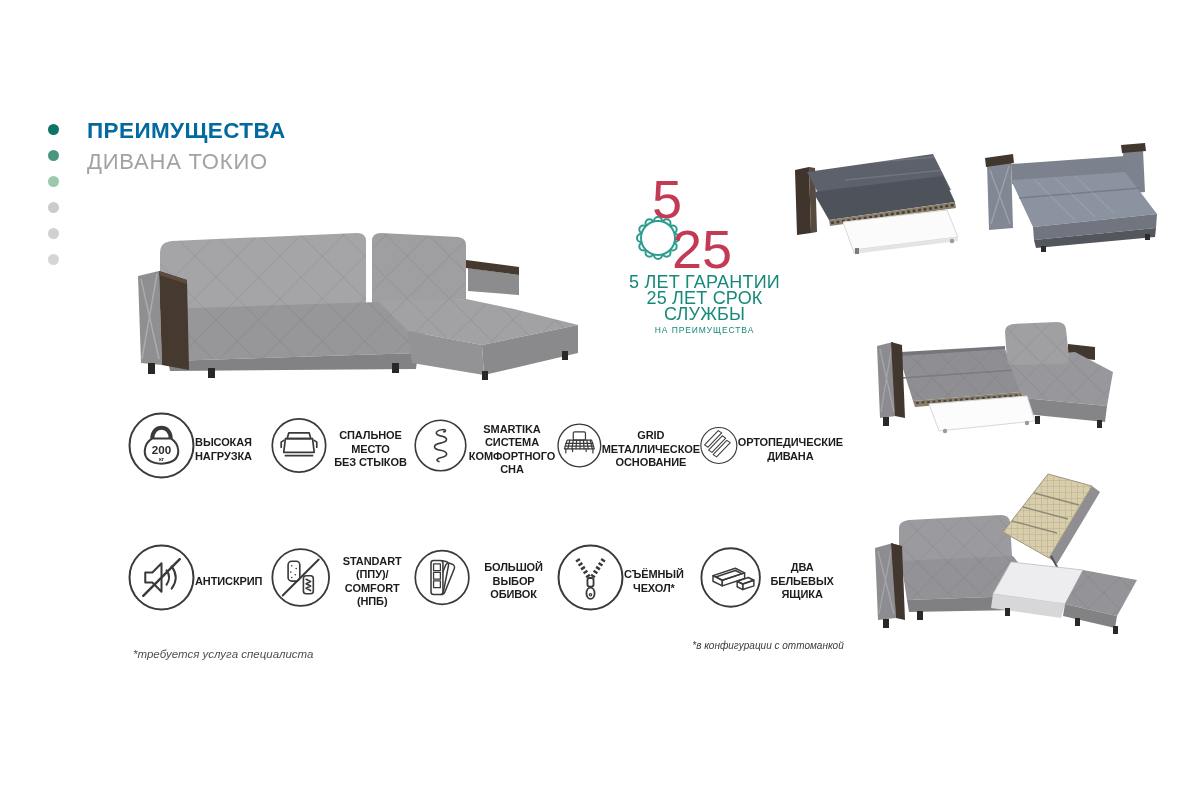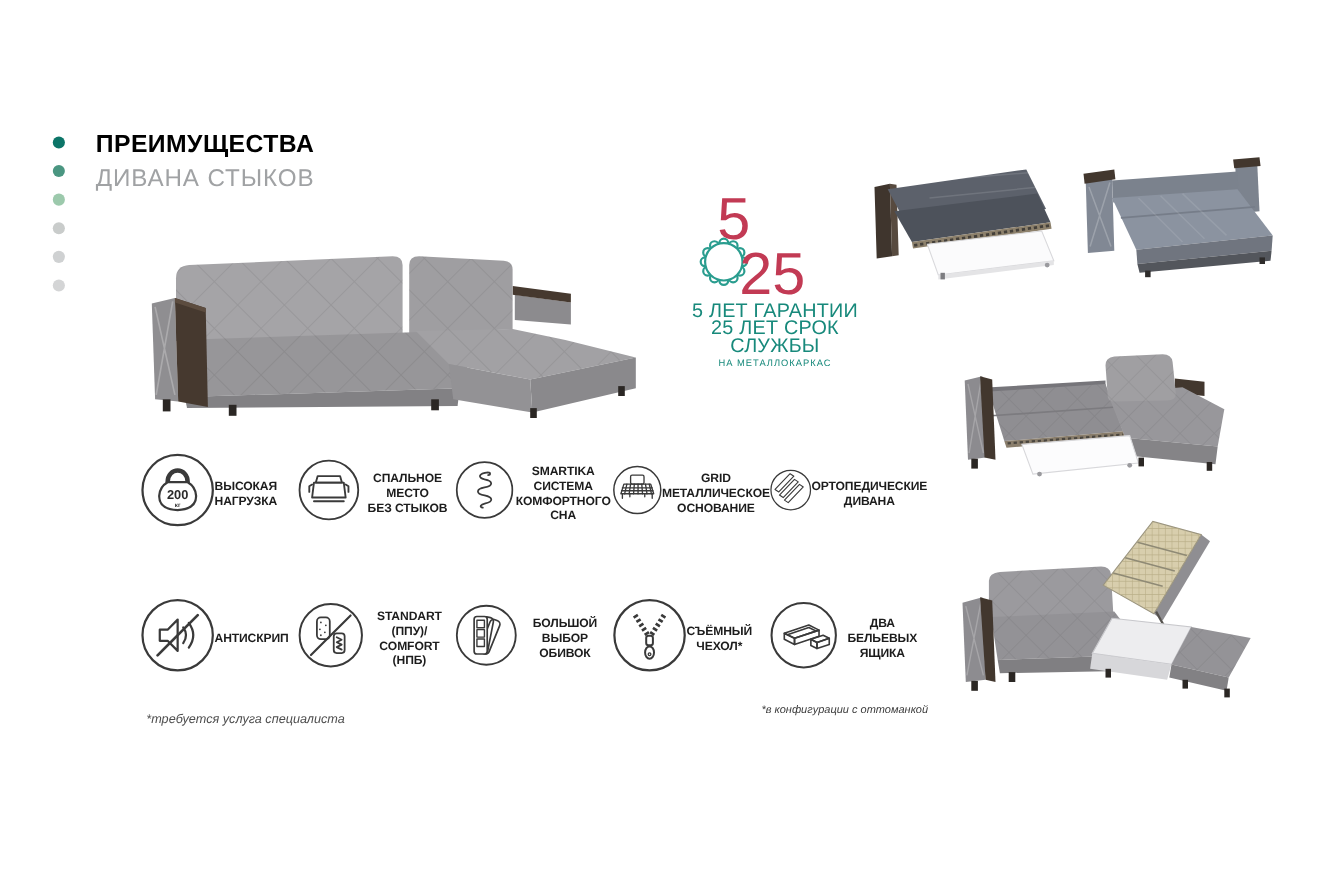--- a/index.html
+++ b/index.html
@@ -11,21 +11,21 @@
   .dot{position:absolute;left:0;width:11px;height:11px;border-radius:50%;}
   .dot:nth-child(1){top:0;background:#0C7568;}
   .dot:nth-child(2){top:26px;background:#4A9681;}
   .dot:nth-child(3){top:52px;background:#9CC9AC;}
   .dot:nth-child(4){top:78px;background:#C9CCCB;}
   .dot:nth-child(5){top:104px;background:#CFD1D2;}
   .dot:nth-child(6){top:130px;background:#D4D5D6;}
 
   
   .hdr{position:absolute;left:87px;top:118px;}
-  .hdr .title{font-size:22.5px;font-weight:bold;letter-spacing:0.4px;color:#000000;}
+  .hdr .title{font-size:22.5px;font-weight:bold;letter-spacing:0.4px;color:#0369a1;}
   .hdr .subtitle{font-size:22px;font-weight:normal;letter-spacing:0.8px;color:#A0A2A4;margin-top:5px;}
 
   
   .warranty{position:absolute;left:612px;top:178px;width:185px;height:140px;color:#C23A54;}
   .w-num5{position:absolute;left:40px;top:-6px;font-size:54px;line-height:54px;font-weight:normal;}
   .w-num25{position:absolute;left:60px;top:28px;font-size:54px;line-height:54px;font-weight:normal;margin-top:16px;}
   .w-gear{position:absolute;left:20px;top:34px;}
   .w-text{position:absolute;top:96px;left:0;width:100%;text-align:center;color:#17897B;}
   .w-text .wl{font-size:18px;line-height:16px;letter-spacing:0.2px;}
   .w-text .wl3{font-size:8.5px;line-height:12px;letter-spacing:0.9px;margin-top:2px;}
@@ -58,21 +58,21 @@
     <span class="dot"></span>
     <span class="dot"></span>
     <span class="dot"></span>
     <span class="dot"></span>
     <span class="dot"></span>
     <span class="dot"></span>
   </div>
 
   <div class="hdr">
     <div class="title">ПРЕИМУЩЕСТВА</div>
-    <div class="subtitle">ДИВАНА СТЫКОВ</div>
+    <div class="subtitle">ДИВАНА ТОКИО</div>
   </div>
 
   <div class="render" style="left:110px;top:213px;">
     <svg width="500" height="180" viewBox="0 0 500 180">
       <defs>
         <pattern id="qm" width="30" height="30" patternUnits="userSpaceOnUse" patternTransform="rotate(45)">
           <path d="M0 0 H30 M0 0 V30" stroke="rgba(40,40,40,0.10)" stroke-width="1.6" fill="none"></path>
         </pattern>
       </defs>
 
@@ -122,21 +122,21 @@
           <circle cx="34.5" cy="11.3" r="4"></circle>
           <circle cx="40.7" cy="17.5" r="4"></circle>
         <circle cx="26" cy="26" r="17"></circle>
       </g>
     </svg>
     <div class="w-num5">5</div>
     <div class="w-num25">25</div>
     <div class="w-text">
       <div class="wl">5 ЛЕТ ГАРАНТИИ</div>
       <div class="wl">25 ЛЕТ СРОК СЛУЖБЫ</div>
-      <div class="wl3">НА МЕТАЛЛОКАРКАС</div>
+      <div class="wl3">НА ПРЕИМУЩЕСТВА</div>
     </div>
   </div>
 
   <div class="render" style="left:785px;top:140px;">
     <svg width="180" height="115" viewBox="0 0 180 115">
       <polygon points="10,30 24,27 26,93 12,95" fill="#3F352D"></polygon>
       <polygon points="24,27 30,28 32,92 26,93" fill="#574A3F"></polygon>
       <polygon points="22,32 148,14 166,50 40,66" fill="#5C616B"></polygon>
       <path d="M40,26 L150,17 M60,40 L160,30" stroke="rgba(255,255,255,0.12)" stroke-width="1.4" fill="none"></path>
       <polygon points="28,52 158,36 170,62 44,80" fill="#4D525B"></polygon>

